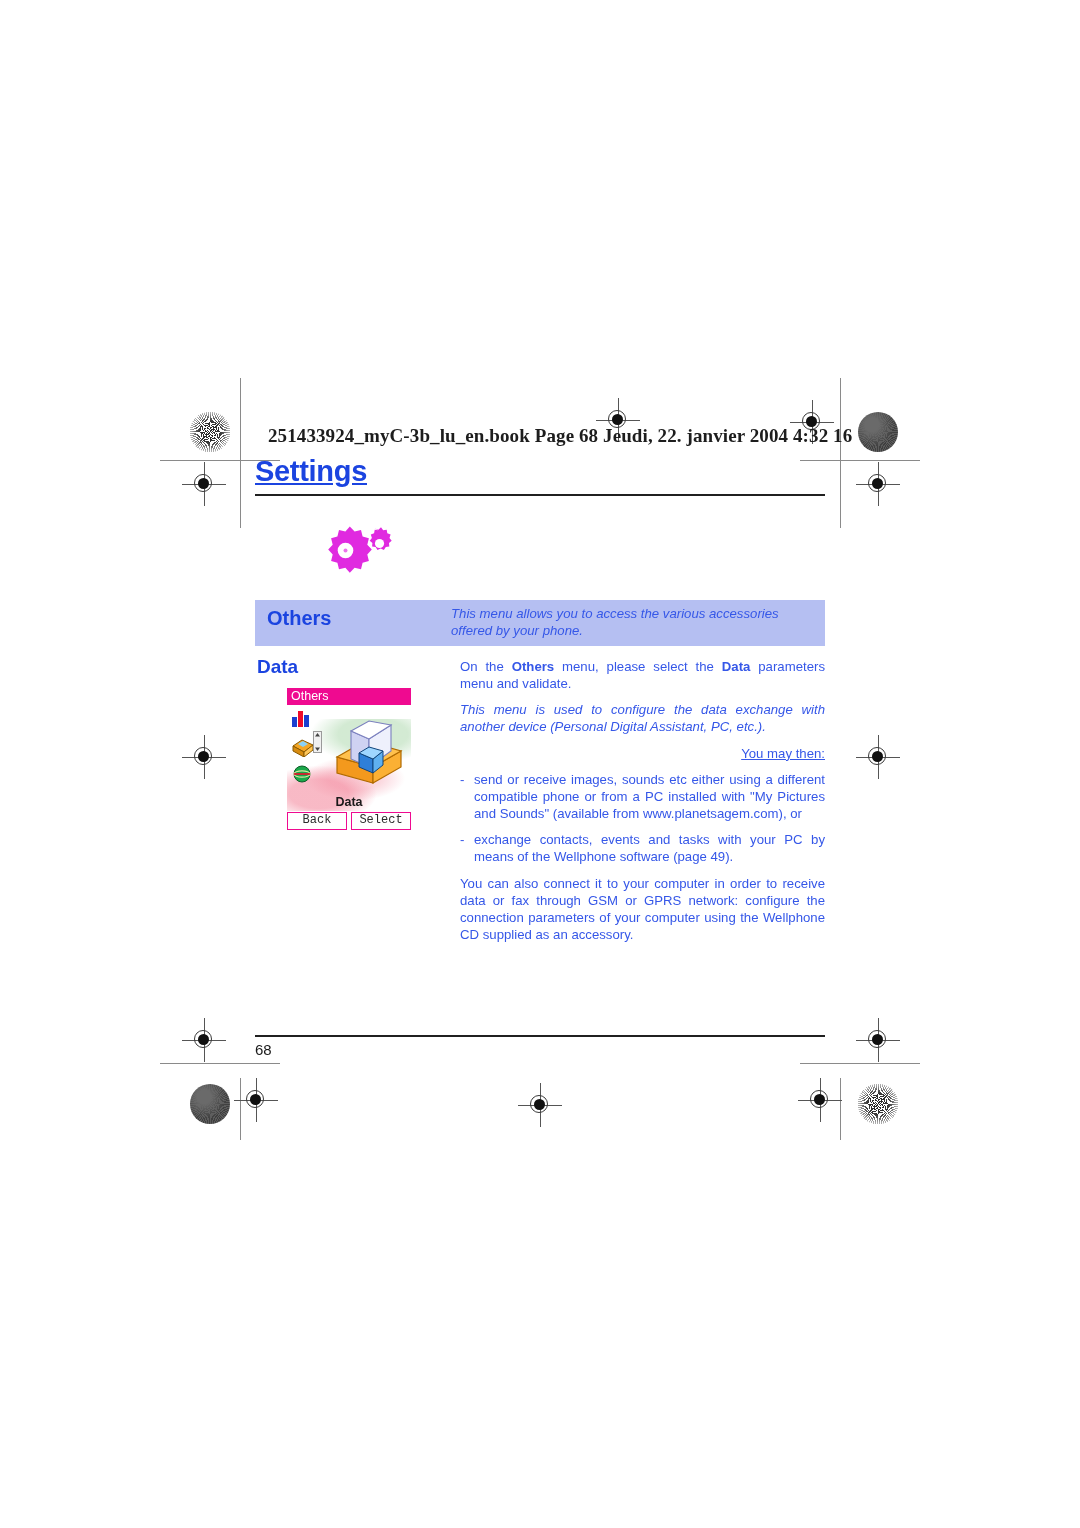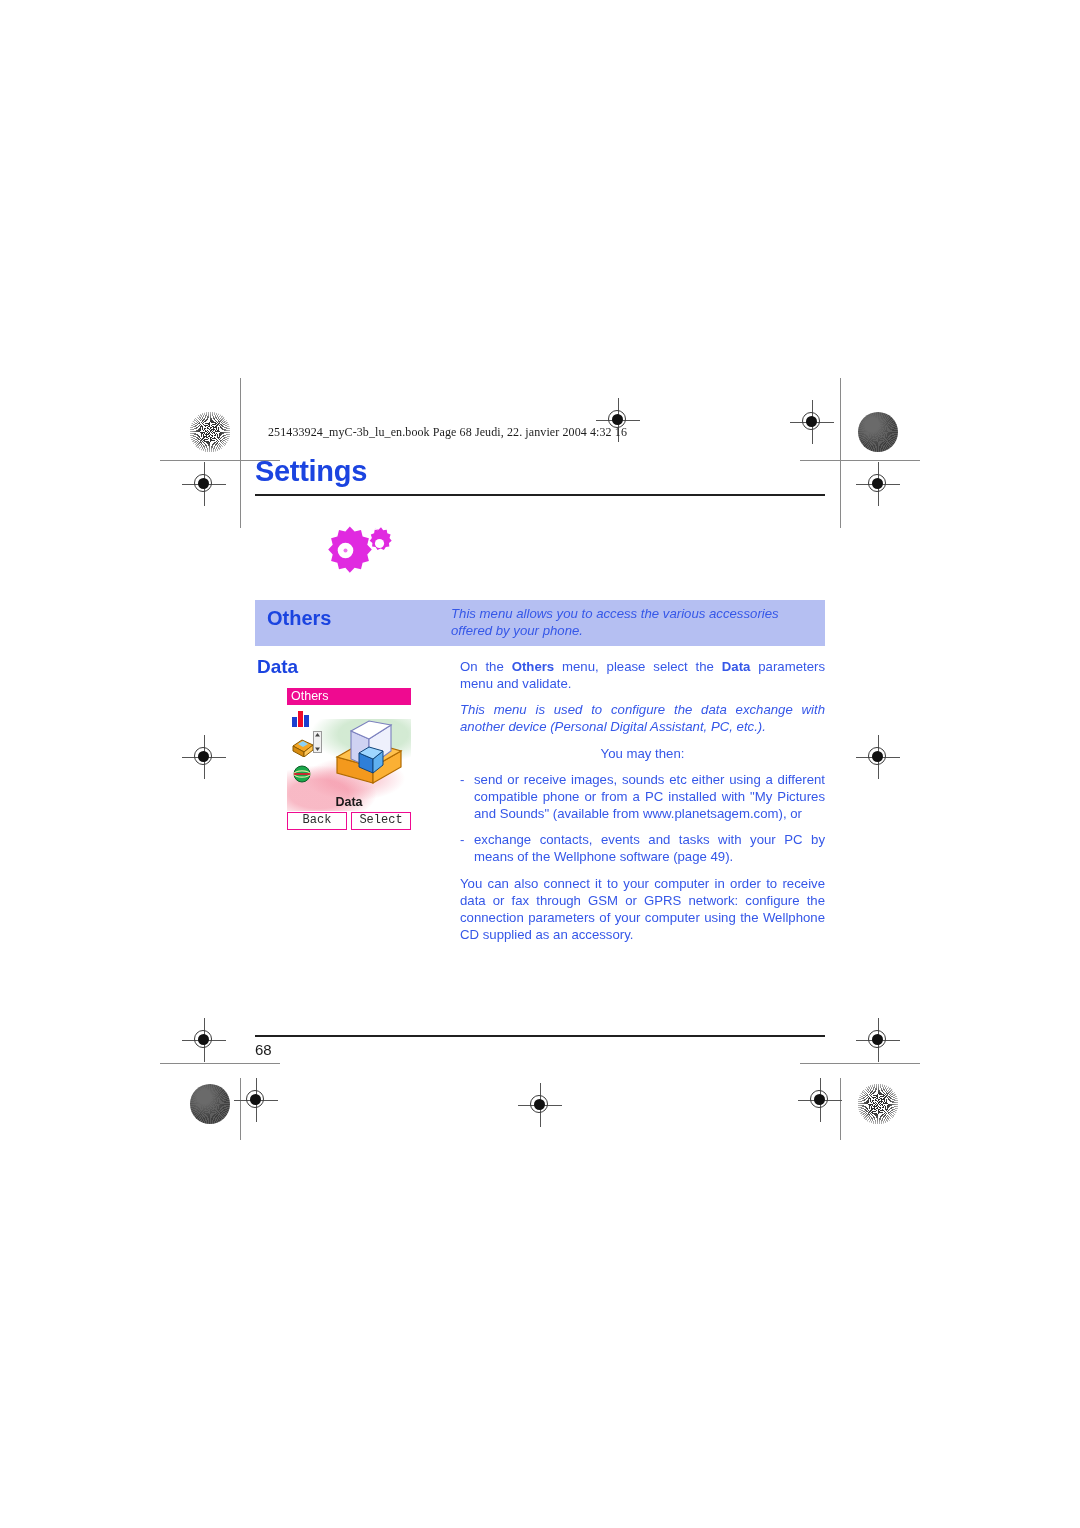--- a/index.html
+++ b/index.html
@@ -79,32 +79,34 @@
     left: 255px;
     top: 455px;
     width: 570px;
   }
 
   .doc-header {
     position: absolute;
     left: 268px;
     top: 425px;
     font-family: "Liberation Serif", serif;
-    font-size: 12px;
+    font-size: 19px;
     color: #1d1d1d;
     white-space: nowrap;
     letter-spacing: 0.1px;
+    font-weight: bold;
   }
 
   .chapter-title {
     font-size: 29px;
     font-weight: bold;
     color: #1b44e0;
     letter-spacing: -0.3px;
     margin: 0 0 6px 0;
+    text-decoration: underline;
   }
   .title-rule {
     height: 2.2px;
     background: #202020;
     width: 570px;
     margin-bottom: 26px;
   }
 
   .gears {
     position: relative;
@@ -247,21 +249,21 @@
   
   .para {
     font-size: 13.2px;
     color: #3557e8;
     line-height: 1.30;
     margin: 0 0 9px 0;
     text-align: justify;
   }
   .para.italic { font-style: italic; }
   .para b { font-weight: bold; }
-  .para.nojust { text-align: center; }
+  .para.nojust { text-align: right; text-decoration: underline; }
 
   ul.bullets {
     list-style: none;
     margin: 0 0 9px 0;
     padding: 0;
   }
   ul.bullets li {
     font-size: 13.2px;
     color: #3557e8;
     line-height: 1.30;

